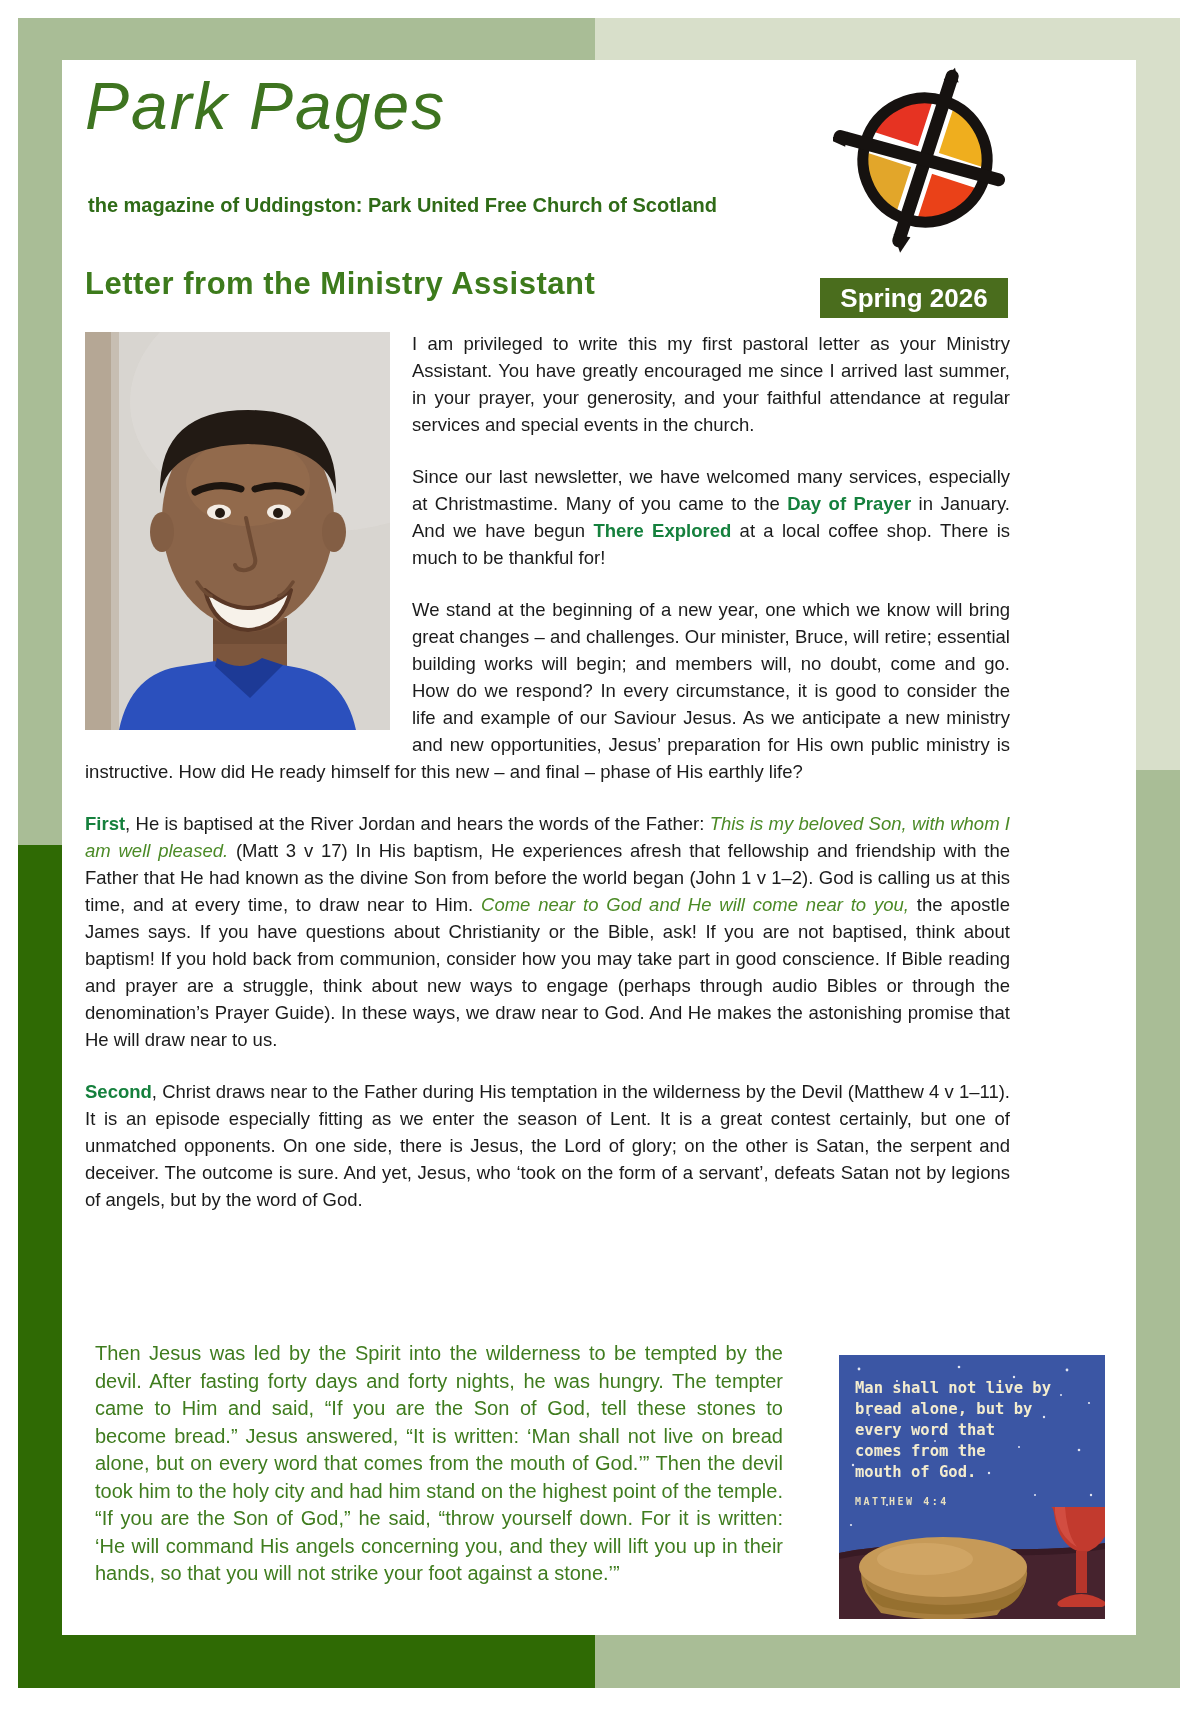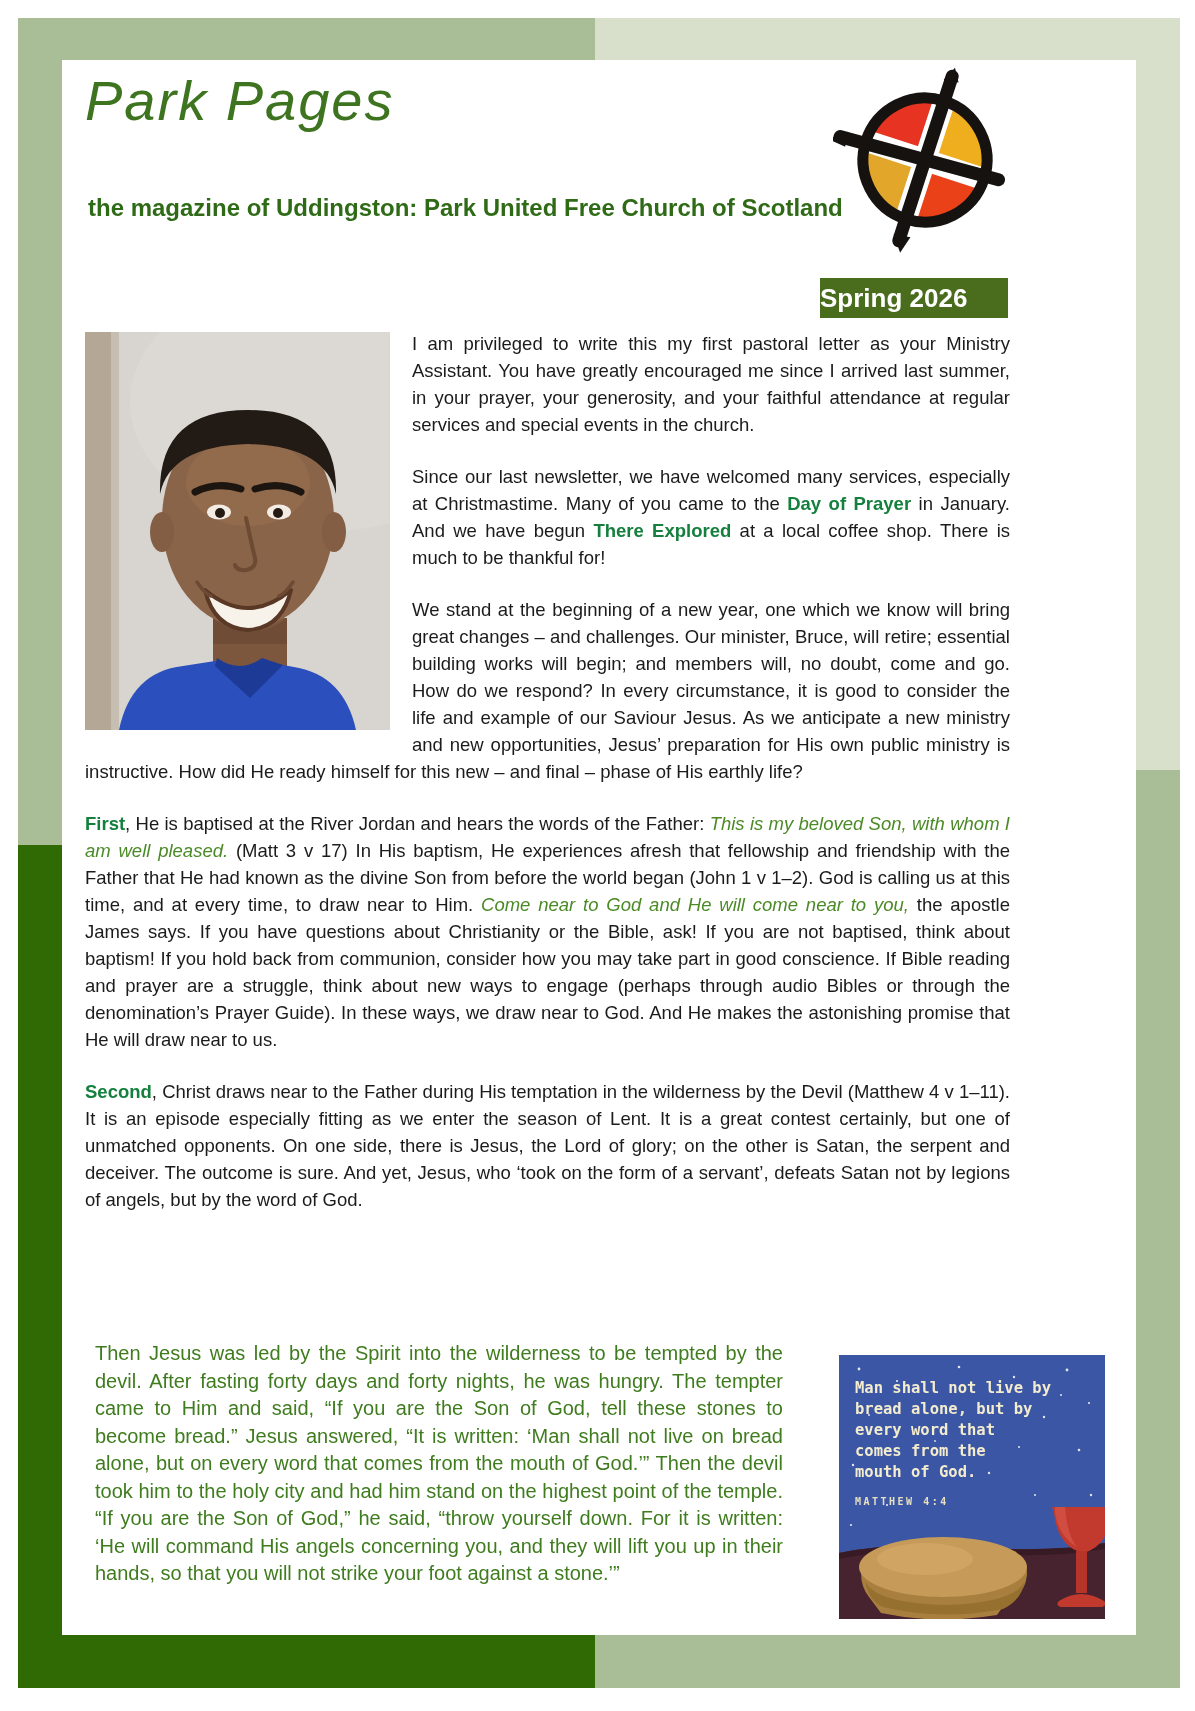--- a/index.html
+++ b/index.html
@@ -11,29 +11,29 @@
   .band-top-left{left:18px;top:18px;width:577px;height:42px;background:#a9bd96;}
   .band-top-right{left:595px;top:18px;width:585px;height:42px;background:#d8dfca;}
   .strip-left-top{left:18px;top:60px;width:44px;height:785px;background:#a9bd96;}
   .strip-left-bottom{left:18px;top:845px;width:44px;height:843px;background:#2f6a04;}
   .strip-right-top{left:1136px;top:60px;width:44px;height:710px;background:#d8dfca;}
   .strip-right-bottom{left:1136px;top:770px;width:44px;height:918px;background:#a9bd96;}
   .band-bottom-left{left:62px;top:1635px;width:533px;height:53px;background:#2f6a04;}
   .band-bottom-right{left:595px;top:1635px;width:541px;height:53px;background:#a9bd96;}
 
   
-  .masthead-title{position:absolute;left:85px;top:72px;font-size:56px;font-style:italic;
+  .masthead-title{position:absolute;left:85px;top:72px;font-size:66px;font-style:italic;
     color:#3e7420;letter-spacing:2px;line-height:1.05;}
-  .masthead-subtitle{position:absolute;left:88px;top:194px;font-size:24px;font-weight:bold;color:#2f6b17;}
+  .masthead-subtitle{position:absolute;left:88px;top:194px;font-size:20px;font-weight:bold;color:#2f6b17;}
 
   .logo{position:absolute;left:833px;top:64px;width:186px;height:192px;}
 
   .article-heading{position:absolute;left:85px;top:266px;font-size:31px;font-weight:bold;color:#3d7b1c;letter-spacing:0.5px;}
   .issue-badge{position:absolute;left:820px;top:278px;width:188px;height:40px;background:#4a6d1d;
-    color:#ffffff;font-size:26px;font-weight:bold;display:flex;align-items:center;justify-content:flex-start;}
+    color:#ffffff;font-size:26px;font-weight:bold;display:flex;align-items:center;justify-content:center;}
 
   
   .article-body{position:absolute;left:85px;top:330px;width:925px;
     font-size:18.5px;line-height:27px;color:#1b1b1b;text-align:justify;}
   .article-body p{margin:0 0 25px 0;}
   .portrait{float:left;width:305px;height:398px;margin:2px 22px 10px 0;}
   .seg-bg{font-weight:bold;color:#15803d;}
   .seg-ig{font-style:italic;color:#4b8a26;}
   .seg-i{}
 
@@ -74,20 +74,21 @@
       <g stroke="#161210" stroke-width="13" stroke-linecap="round">
         <line x1="0" y1="-88" x2="0" y2="85"></line>
         <line x1="-88" y1="4" x2="76" y2="-4"></line>
       </g>
       <polygon points="0,-97 -7,-82 8,-84" fill="#161210"></polygon>
       <polygon points="-99,10 -82,-3 -80,12" fill="#161210"></polygon>
       <polygon points="5,96 -7,80 10,78" fill="#161210"></polygon>
     </g>
   </svg>
 
+  <div class="article-heading">Letter from the Ministry Assistant</div>
   <div class="issue-badge">
     <span>Spring 2026</span>
   </div>
 
   <div class="article-body" id="article-body">
     <svg class="portrait" viewBox="0 0 305 398">
       <rect width="305" height="398" fill="#d8d5d0"></rect>
       <rect width="26" height="398" fill="#b5a795"></rect>
       <rect x="26" width="8" height="398" fill="#c7beb2"></rect>
       <ellipse cx="235" cy="70" rx="190" ry="130" fill="#e0ddd8" opacity="0.55"></ellipse>

